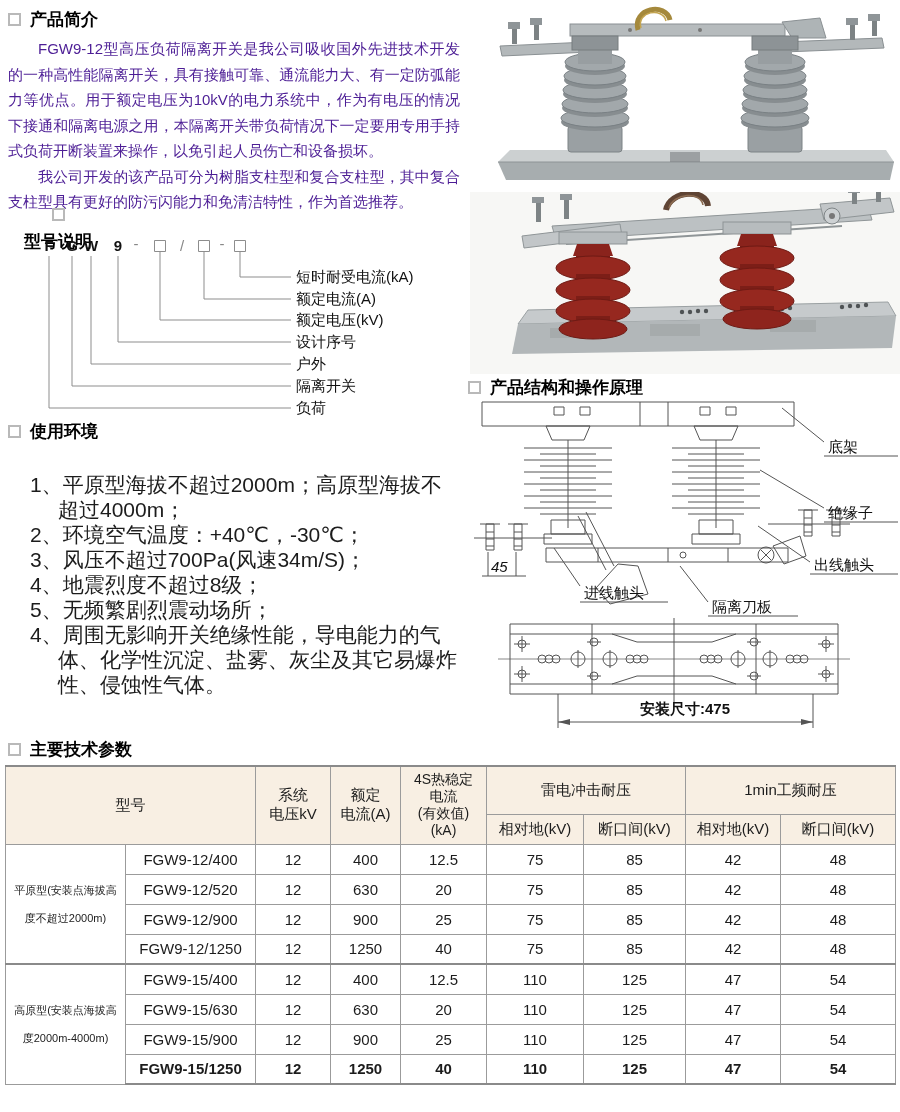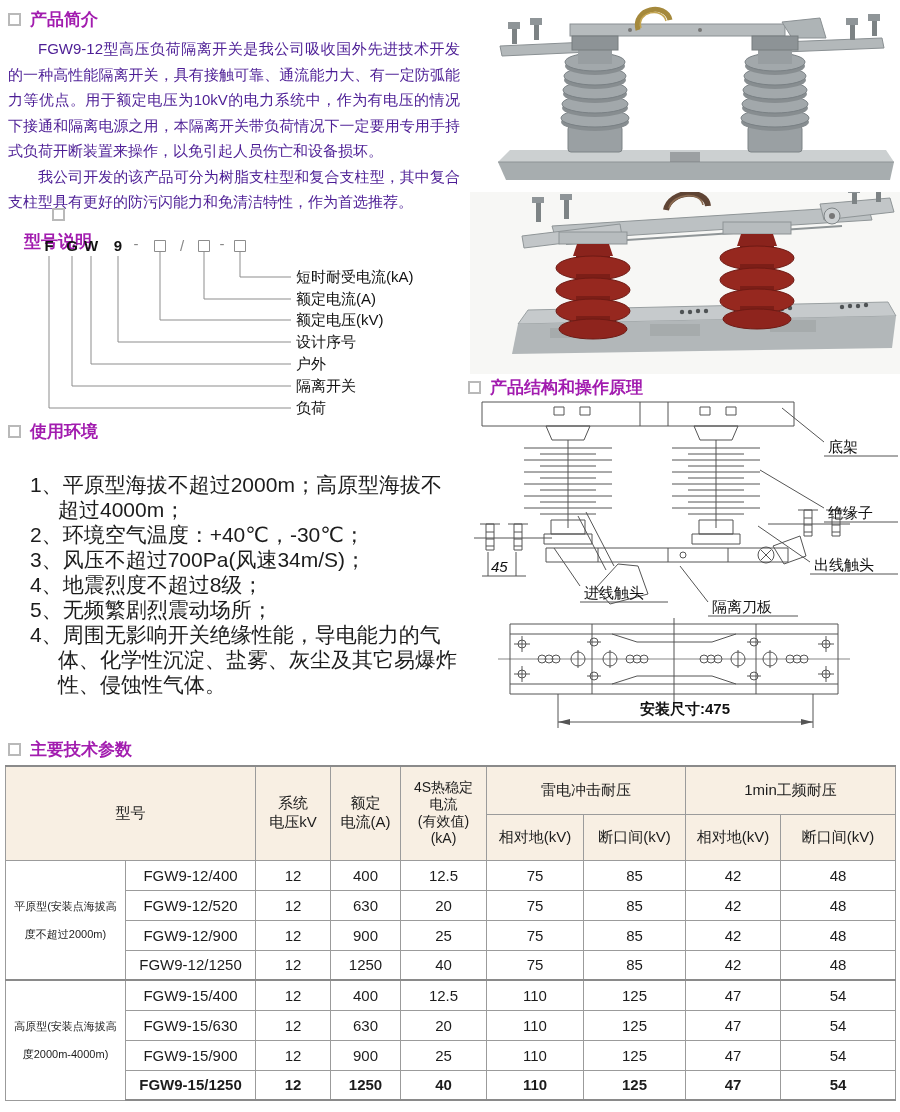--- a/index.html
+++ b/index.html
@@ -1,21 +1,21 @@
 <!DOCTYPE html>
 <html><head>
 <meta charset="utf-8">
 <style>
   * { box-sizing: border-box; margin: 0; padding: 0; }
   html,body { background:#fff; }
   body { font-family: "Liberation Sans", "DejaVu Sans", sans-serif; color:#1c1c1c; }
   #page { position:relative; width:900px; height:1112px; background:#fff; overflow:hidden; }
 
   .sec-head { position:absolute; display:flex; align-items:center; gap:9px;
-              font-size:17px; font-weight:bold; color:#a21caf; }
+              font-size:17px; font-weight:bold; color:#000000; }
   .sq { width:13px; height:13px; border:2px solid #b9b9b9; flex:0 0 auto; }
 
   .intro-text { position:absolute; left:8px; top:36px; width:452px; }
   .intro-text p { font-size:15px; line-height:25.5px; text-indent:2em;
                   text-align:justify; color:#4c1d95; }
 
   .env-list { position:absolute; left:30px; top:472px; width:430px; }
   .env-list div { font-size:21px; line-height:25px; padding-left:28px; text-indent:-28px;
                   text-align:left; }
 
@@ -25,21 +25,21 @@
   .code-sym   { font-size:15px; fill:#888; }
   .drawing line, .drawing path, .drawing rect, .drawing circle, .drawing polyline, .drawing polygon, .drawing ellipse
               { vector-effect:non-scaling-stroke; }
 
   table.params { position:absolute; left:5px; top:765px; width:890px;
                  border-collapse:collapse; table-layout:fixed;
                  font-size:15px; color:#1c1c1c; }
   table.params th, table.params td { border:1px solid #9b9b9b; text-align:center;
                  vertical-align:middle; font-weight:normal; padding:0 4px; }
   table.params thead th { height:48px; }
-  table.params thead tr.sub th { height:46px; }
+  table.params thead tr.sub th { height:30px; }
   table.params tbody td { height:30px; }
   table.params { border-top:2px solid #8a8a8a; }
   table.params tbody tr:last-child td { border-bottom:2px solid #8a8a8a;font-weight:bold; }
   tr.group-sep td { border-top:2px solid #8a8a8a !important; }
   .pre { white-space:pre-line; }
   th.thermal { font-size:14px; line-height:17px; }
   td.gcell { font-size:11px; line-height:28px; padding:0 7px; }
 
   .photo { position:absolute; }
 </style>

